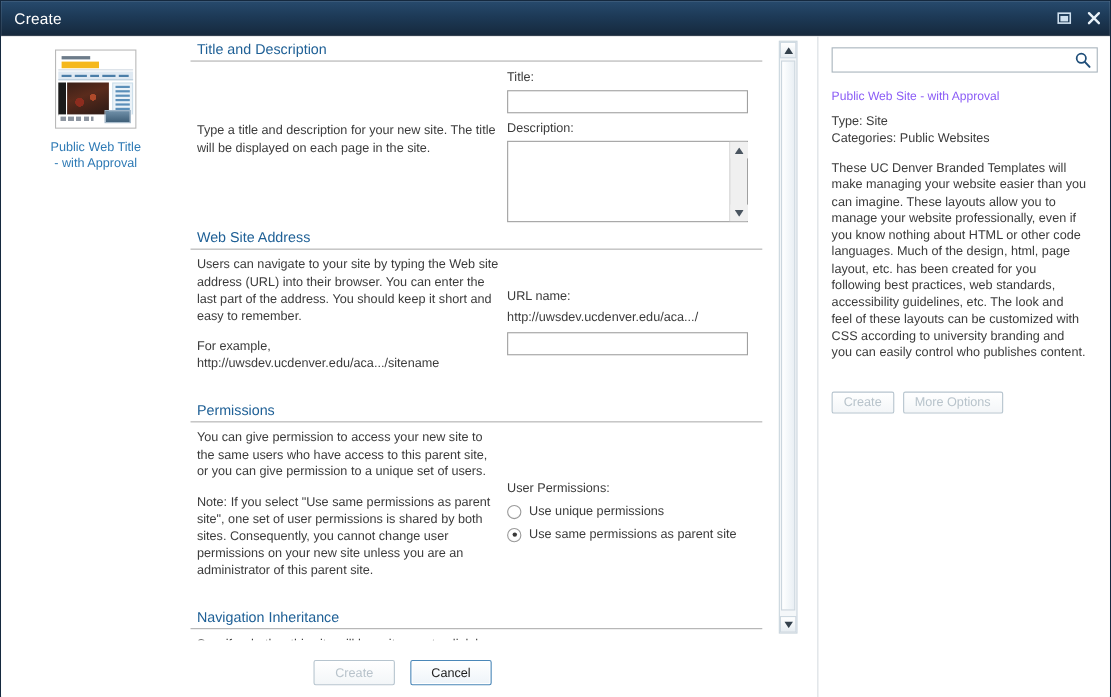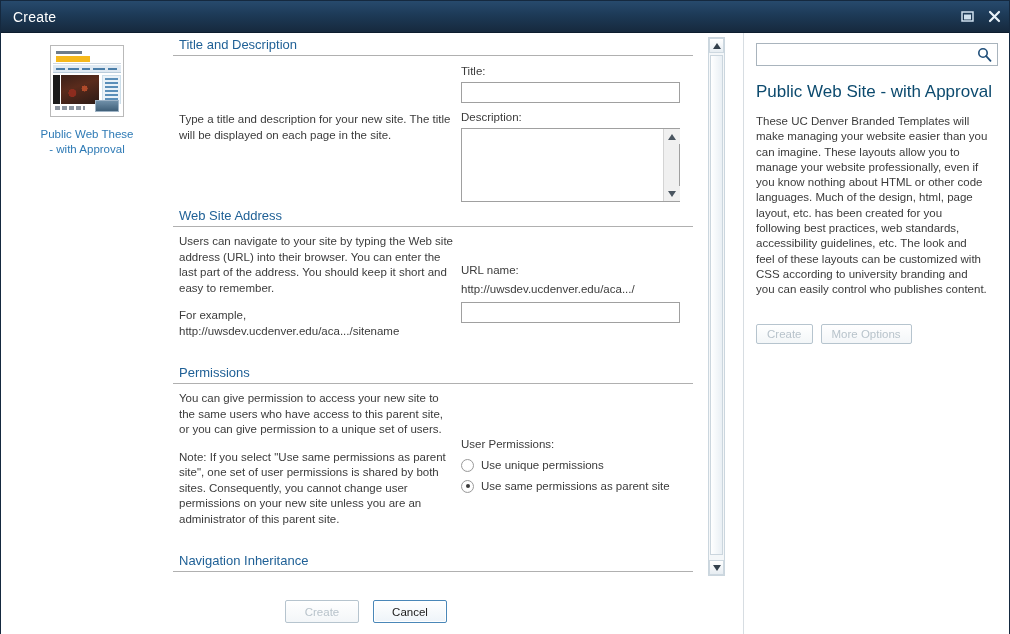--- a/index.html
+++ b/index.html
@@ -234,22 +234,22 @@
     font-family: "Liberation Sans", sans-serif;
     font-style: italic;
     font-size: 11.5px;
     color: #6f7780;
     padding-left: 5px;
     width: 210px;
   }
   .search-ico { position:absolute; right: 5px; top: 3px; cursor:pointer; }
   .panel-title {
     margin-top: 16px;
-    color: #0c4a6e;
-    font-size: 17px;
+    color: #8b5cf6;
+    font-size: 11px;
   }
   .panel-meta {
     margin-top: 10px;
     font-size: 11.5px;
     color: #3b3b3b;
     line-height: 15px;
   }
   .panel-body {
     margin-top: 12px;
     font-size: 11.5px;
@@ -337,21 +337,21 @@
           <i style="top:14px"></i>
             <i style="top:18px"></i>
             <i style="top:22px"></i>
         </div>
         <div class="th-foot">
             <span class="th-foot-txt"></span>
             <span class="th-foot-img"></span>
           </div>
       </div>
       <div class="tmpl-name">
-        <span>Public Web These</span><br>
+        <span>Public Web Title</span><br>
         <span>- with Approval</span>
       </div>
     </div>
 
     <div class="center-col">
       <div class="form-scroll">
 
         <div class="section-head">Title and Description</div>
         <div class="row">
           <div class="col-desc">
@@ -444,20 +444,24 @@
         <span class="search-ico">
           <svg width="15" height="15" viewBox="0 0 15 15">
             <circle cx="6" cy="6" r="4.2" fill="none" stroke="#1f4e79" stroke-width="1.6"></circle>
             <path d="M9.2 9.2 L13.5 13.8" stroke="#1f4e79" stroke-width="1.8" stroke-linecap="round"></path>
           </svg>
         </span>
       </div>
 
       <div class="panel-title">Public Web Site - with Approval</div>
 
+      <div class="panel-meta">
+        <div>Type: Site</div>
+        <div>Categories: Public Websites</div>
+      </div>
 
       <div class="panel-body">These UC Denver Branded Templates will make managing your website easier than you can imagine. These layouts allow you to manage your website professionally, even if you know nothing about HTML or other code languages. Much of the design, html, page layout, etc. has been created for you following best practices, web standards, accessibility guidelines, etc.  The look and feel of these layouts can be customized with CSS according to university branding and you can easily control who publishes content.</div>
 
       <div class="panel-btns">
         <button class="btn sm">Create</button>
         <button class="btn sm">More Options</button>
       </div>
     </div>
   </div>
 

